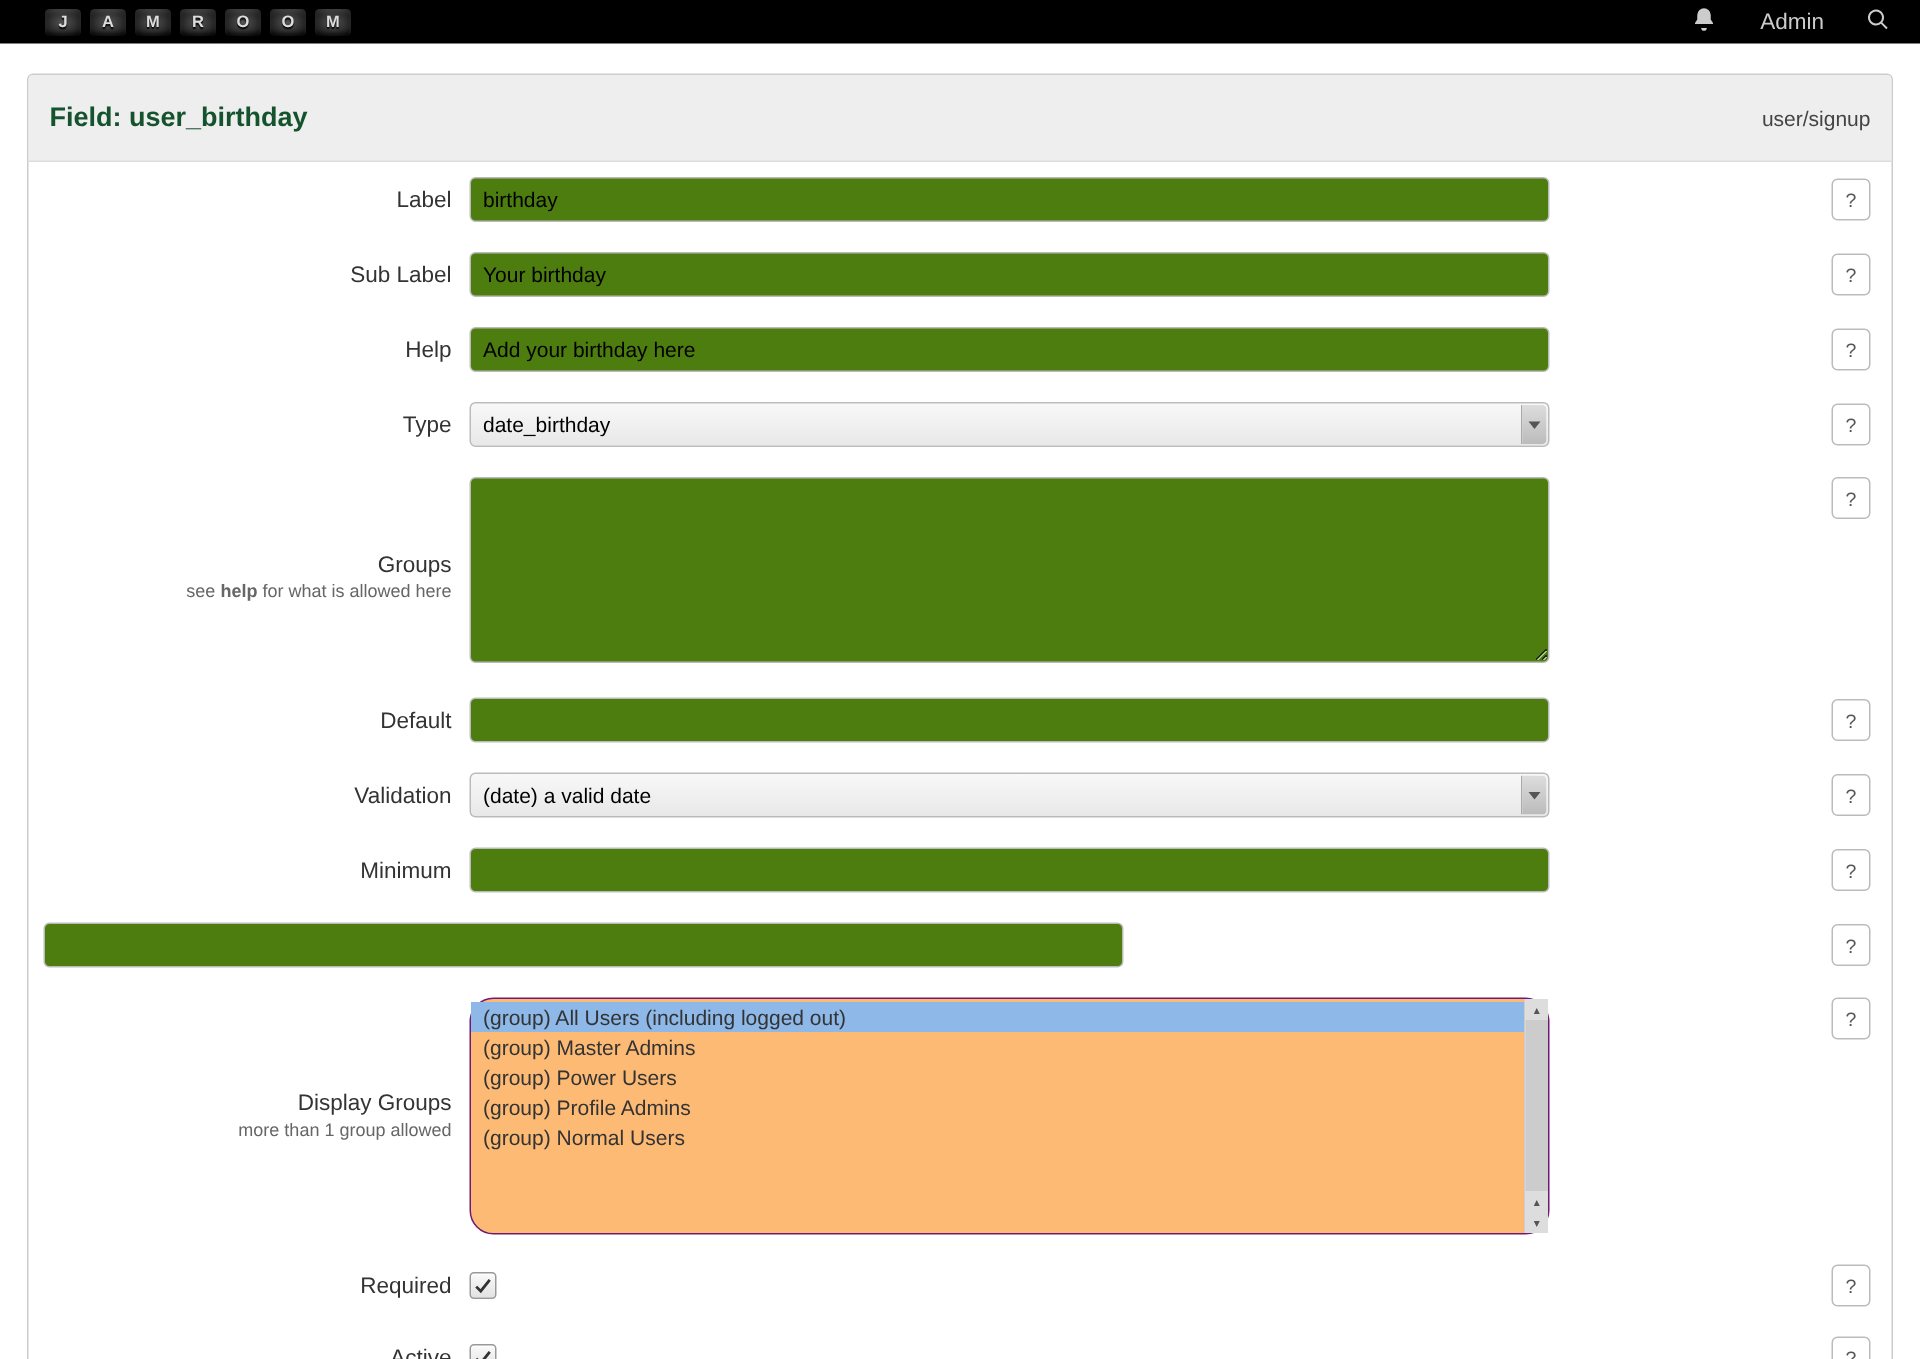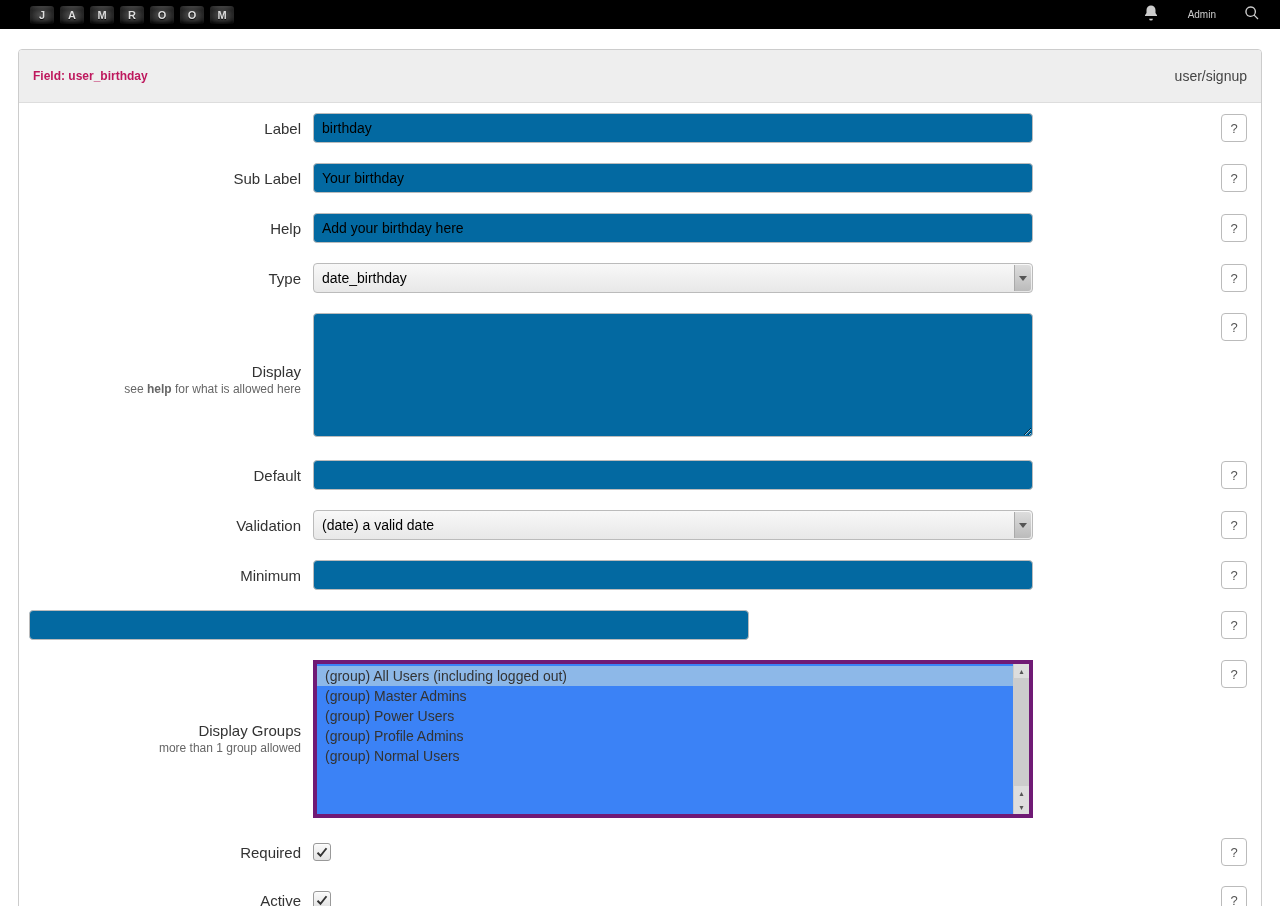--- a/index.html
+++ b/index.html
@@ -31,40 +31,40 @@
   font-weight: bold;
   box-shadow: inset 0 2px 3px rgba(255,255,255,0.15), inset 0 -2px 3px rgba(0,0,0,0.6), 0 2px 3px rgba(0,0,0,0.8);
   text-shadow: 0 1px 1px #000;
 }
 .topnav {
   display: flex;
   gap: 28px;
   align-items: center;
   color: #ccc;
 }
-.topnav-item { color: #ccc; font-size: 10px; white-space: nowrap; }
+.topnav-item { color: #ccc; font-size: 15px; white-space: nowrap; }
 .bell-icon svg { width: 18px; height: 18px; fill: #ccc; }
 .search-topicon svg { width: 16px; height: 16px; fill: #ccc; }
 
 .page-wrap { padding: 20px 18px; }
 
 .panel {
   border: 1px solid #ccc;
   border-radius: 4px;
   overflow: hidden;
 }
 .panel-header {
   background: #eee;
   border-bottom: 1px solid #ddd;
   padding: 18px 14px 18px 14px;
   display: flex;
   align-items: center;
   justify-content: space-between;
 }
-.panel-title { font-size: 12px; font-weight: bold; color: #be185d; }
+.panel-title { font-size: 18px; font-weight: bold; color: #14532d; }
 .panel-crumb { font-size: 14px; color: #444; }
 
 .form-row {
   display: flex;
   align-items: center;
   padding: 10px 10px;
 }
 .form-row + .form-row { }
 .label-col {
   width: 284px;
@@ -85,21 +85,21 @@
   justify-content: flex-end;
   padding-right: 4px;
 }
 
 input[type=text], select, textarea {
   width: 100%;
   border: 1px solid #bbb;
   border-radius: 4px;
   padding: 6px 8px;
   font-size: 14px;
-  background: #0369a1;
+  background: #4d7c0f;
   font-family: inherit;
 }
 
 select {
   appearance: none;
   background: linear-gradient(#f8f8f8,#e8e8e8);
   background-repeat: no-repeat;
   padding-right: 40px;
   position: relative;
 }
@@ -127,23 +127,23 @@
   border-top: 5px solid #555;
   z-index: 2;
   pointer-events: none;
 }
 
 textarea { height: 124px; resize: both; }
 
 .multiselect-wrap {
   position: relative;
   width: 100%;
-  border: 4px solid #701a75;
-  border-radius: 0;
-  background: #3b82f6;
+  border: 1px solid #701a75;
+  border-radius: 16px;
+  background: #fdba74;
   height: 158px;
   display: flex;
 }
 .multiselect-inner {
   flex: 1;
   overflow: hidden;
   padding: 2px 0;
 }
 .ms-option {
   padding: 1px 8px;
@@ -279,21 +279,21 @@
           </select>
         </div>
       </div>
       <div class="help-col">
           <div class="help-btn">?</div>
         </div>
     </div>
 
     <div class="form-row tall">
       <div class="label-col">
-        <span>Display</span>
+        <span>Groups</span>
         <span class="label-sub">
           <span>see </span><b>help</b><span> for what is allowed here</span>
         </span>
       </div>
       <div class="input-col">
         <textarea style=""></textarea>
       </div>
       <div class="help-col">
           <div class="help-btn">?</div>
         </div>

